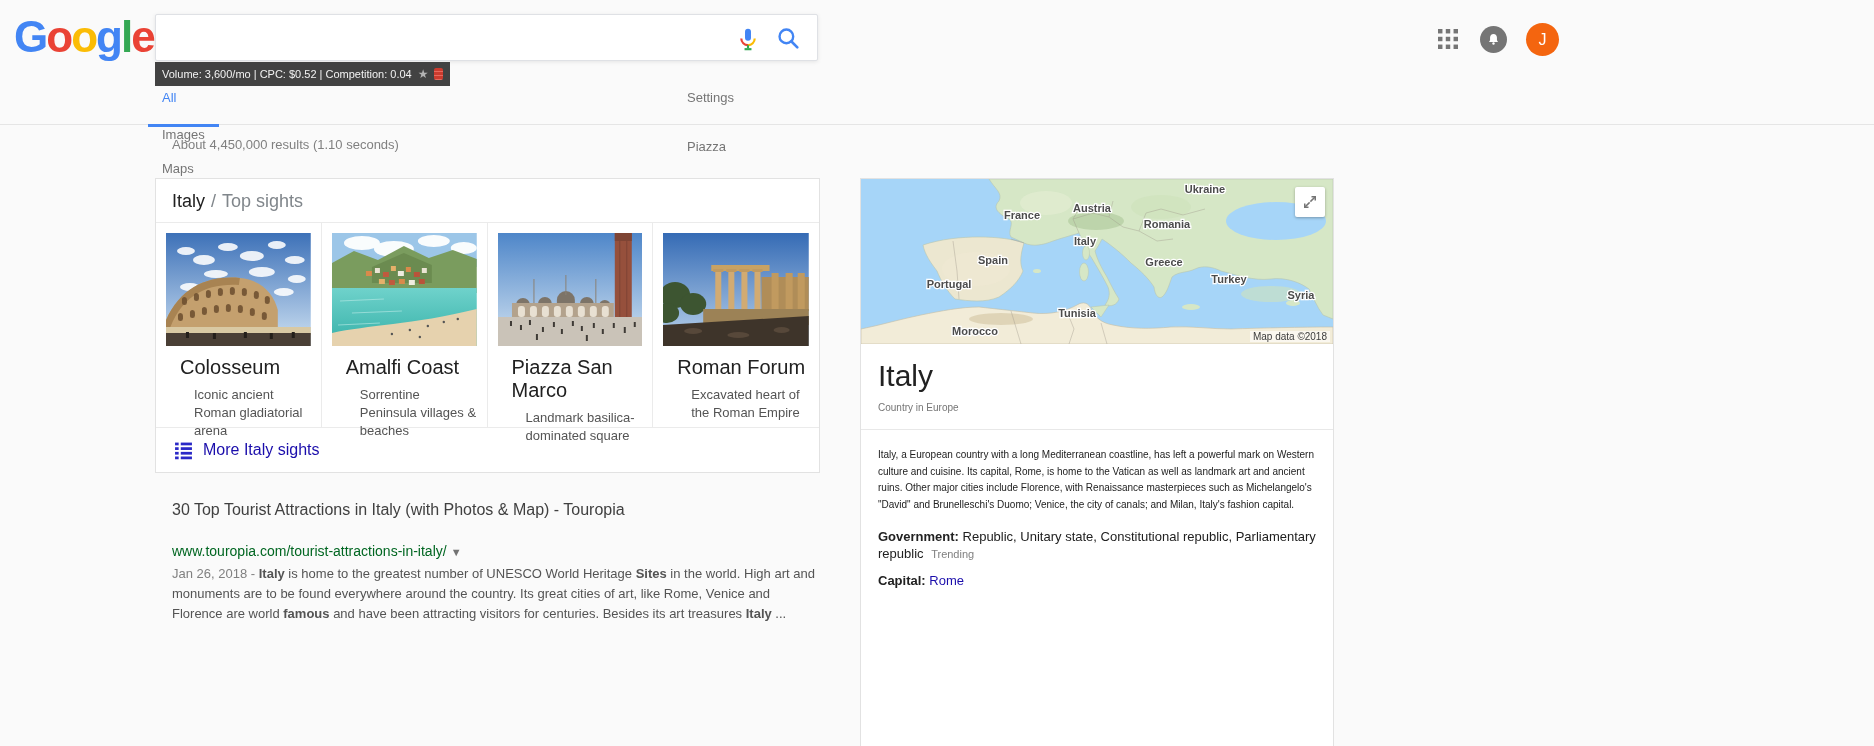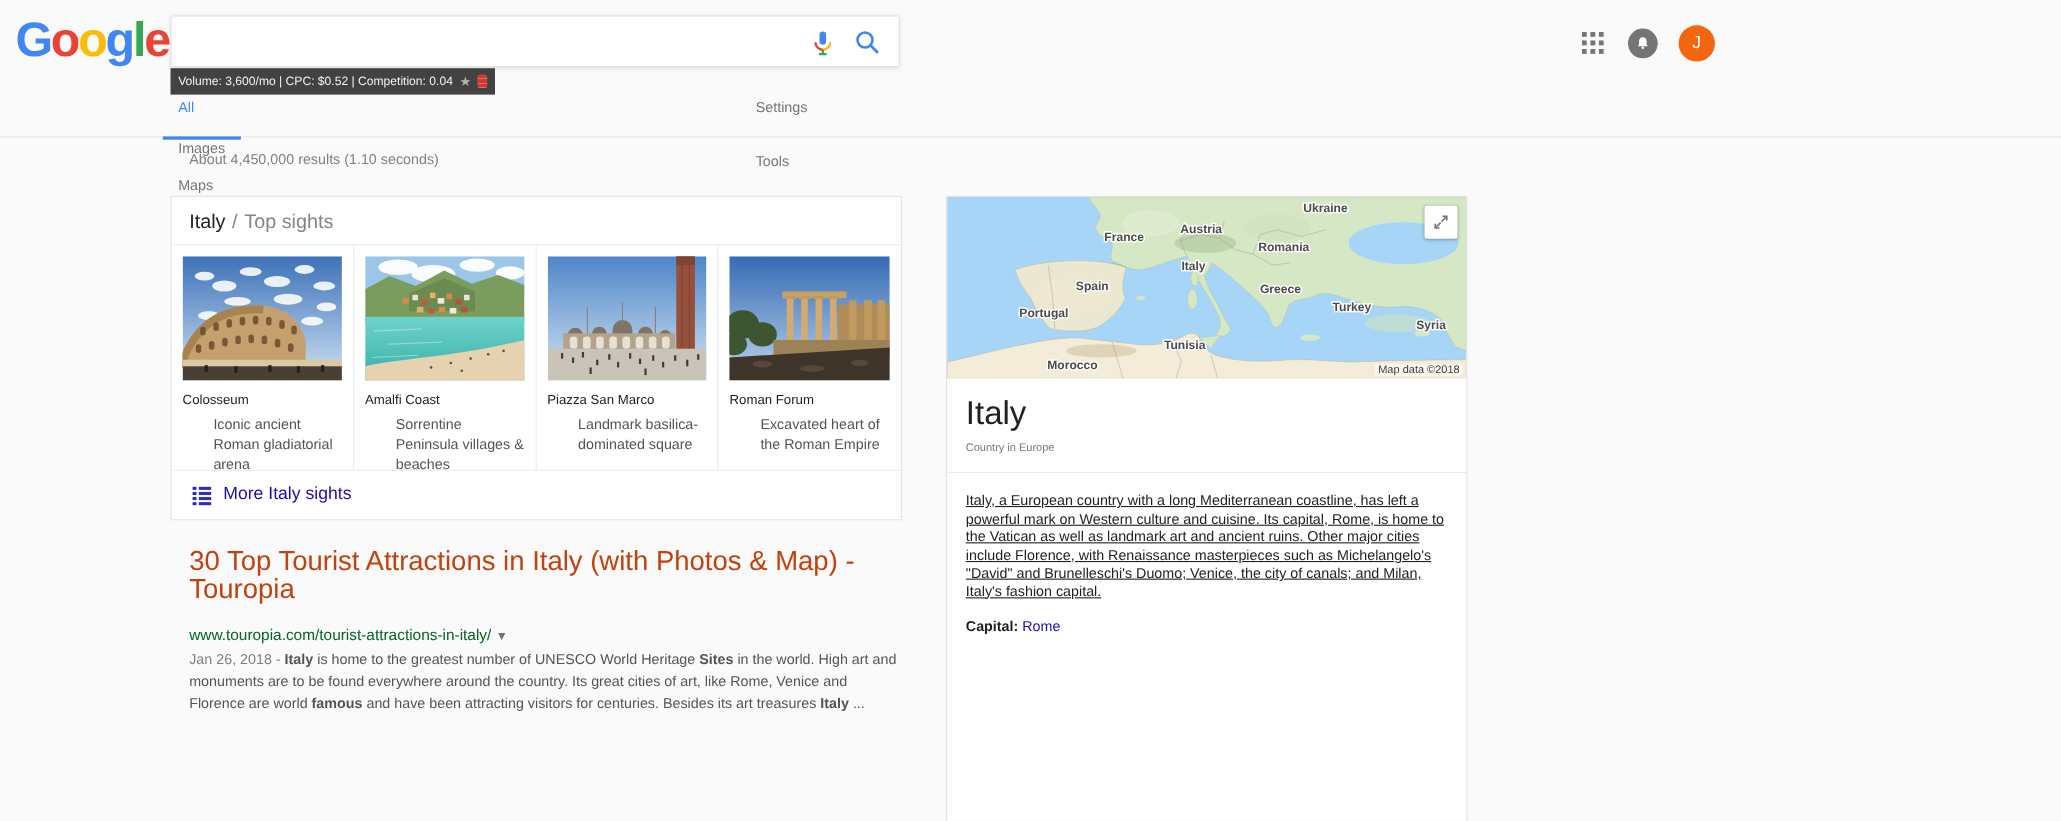--- a/index.html
+++ b/index.html
@@ -44,48 +44,48 @@
   .card { background:#fff; border:1px solid #e2e2e2; }
   .ts-card { position:absolute; left:155px; top:178px; width:665px; }
   .ts-header { height:44px; line-height:44px; padding:0 16px; font-size:18px; border-bottom:1px solid #ebebeb; }
   .ts-title-main { color:#212121; }
   .ts-sep, .ts-title-sub { color:#80868b; }
   .ts-sep { margin:0 6px; }
   .ts-row { display:flex; height:204px; }
   .ts-col { width:25%; border-right:1px solid #ebebeb; padding:10px 10px 0; cursor:pointer; }
   .ts-col:last-child { border-right:none; }
   .ts-thumb { width:100%; height:113px; display:block; }
-  .ts-name { font-size:12px; color:#212121; margin-top:10px; }
+  .ts-name { font-size:20px; color:#212121; margin-top:10px;margin-left:14px; }
   .ts-desc { font-size:13px; color:#545454; line-height:18px; margin-top:7px;margin-left:28px; }
   .ts-footer { height:45px; border-top:1px solid #ebebeb; display:flex; align-items:center; gap:10px; padding:0 18px; cursor:pointer; }
   .ts-more { font-size:16px; color:#1a0dab; }
 
   
   .result { position:absolute; left:172px; top:497px; width:644px; }
-  .r-title { font-size:25px; color:#c2410c; line-height:26px; cursor:pointer; }
+  .r-title { font-size:16px; color:#404040; line-height:26px; cursor:pointer; }
   .r-url-row { margin-top:20px; font-size:14px; color:#006621; }
   .r-caret { color:#737373; font-size:11px; margin-left:4px; cursor:pointer; }
   .r-snippet { margin-top:5px; font-size:13px; color:#545454; line-height:20px; }
   .r-snippet .muted { color:#808080; }
 
   
   .kp { position:absolute; left:860px; top:178px; width:474px; height:640px; }
   .kp-map { position:relative; width:100%; height:165px; overflow:hidden; }
   .kp-map svg.mapsvg { display:block; width:100%; height:165px; }
   .map-label { font-size:11px; font-weight:bold; fill:#4c4c4c; stroke:#ffffff; stroke-width:2.5px;
     paint-order:stroke; text-anchor:middle; font-family:"Liberation Sans",sans-serif; }
   .map-expand { position:absolute; top:8px; right:8px; width:30px; height:30px; background:#fff; border-radius:2px;
     box-shadow:0 1px 3px rgba(0,0,0,.3); display:flex; align-items:center; justify-content:center; cursor:pointer; }
   .map-attrib { position:absolute; right:3px; bottom:2px; font-size:10px; color:#3c3c3c;
     background:rgba(255,255,255,.6); padding:0 3px; }
   .kp-head { padding:15px 17px 16px; }
   .kp-title { font-size:30px; color:#212121; }
   .kp-subtitle { font-size:10px; color:#757575; margin-top:9px; }
   .kp-divider { height:1px; background:#e8e8e8; }
-  .kp-desc { padding:17px 17px 0; font-size:13px; line-height:16.5px; color:#222;text-decoration:underline; }
+  .kp-desc { padding:17px 17px 0; font-size:10px; line-height:16.5px; color:#222; }
   .kp-facts { padding:15px 17px; font-size:13px; line-height:17px; color:#212121; }
   .kp-fact { margin-top:9px; }
   .kp-fact:first-child { margin-top:0; }
   .trending { font-size:11px; color:#808080; margin-left:4px; }
   .kp-link { color:#1a0dab; cursor:pointer; text-decoration:none; }
 </style>
 </head>
 <body>
 
 <div id="root">
@@ -147,21 +147,21 @@
   <div class="tabs">
     <span class="tab active">All</span>
     <span class="tab">Images</span>
     <span class="tab">Maps</span>
     <span class="tab">Videos</span>
     <span class="tab">News</span>
     <span class="tab">More</span>
   </div>
   <div class="tabs-right">
     <span>Settings</span>
-    <span>Tools</span>
+    <span>Piazza</span>
   </div>
 
   <div class="stats">About 4,450,000 results (1.10 seconds)</div>
 
   <div class="card ts-card">
     <div class="ts-header">
       <span class="ts-title-main">Italy</span><span class="ts-sep">/</span><span class="ts-title-sub">Top sights</span>
     </div>
     <div class="ts-row">
 
@@ -486,19 +486,24 @@
       <span class="map-attrib">Map data ©2018</span>
     </div>
     <div class="kp-head">
       <div class="kp-title">Italy</div>
       <div class="kp-subtitle">Country in Europe</div>
     </div>
     <div class="kp-divider"></div>
     <div class="kp-desc">Italy, a European country with a long Mediterranean coastline, has left a powerful mark on Western culture and cuisine. Its capital, Rome, is home to the Vatican as well as landmark art and ancient ruins. Other major cities include Florence, with Renaissance masterpieces such as Michelangelo's "David" and Brunelleschi's Duomo; Venice, the city of canals; and Milan, Italy's fashion capital.</div>
     <div class="kp-facts">
       <div class="kp-fact">
+        <b>Government:</b>
+        <span>Republic, Unitary state, Constitutional republic, Parliamentary republic</span>
+        <span class="trending">Trending</span>
+      </div>
+      <div class="kp-fact">
         <b>Capital:</b>
         <a class="kp-link">Rome</a>
       </div>
     </div>
   </div>
 
 </div>
 
 </body></html>

